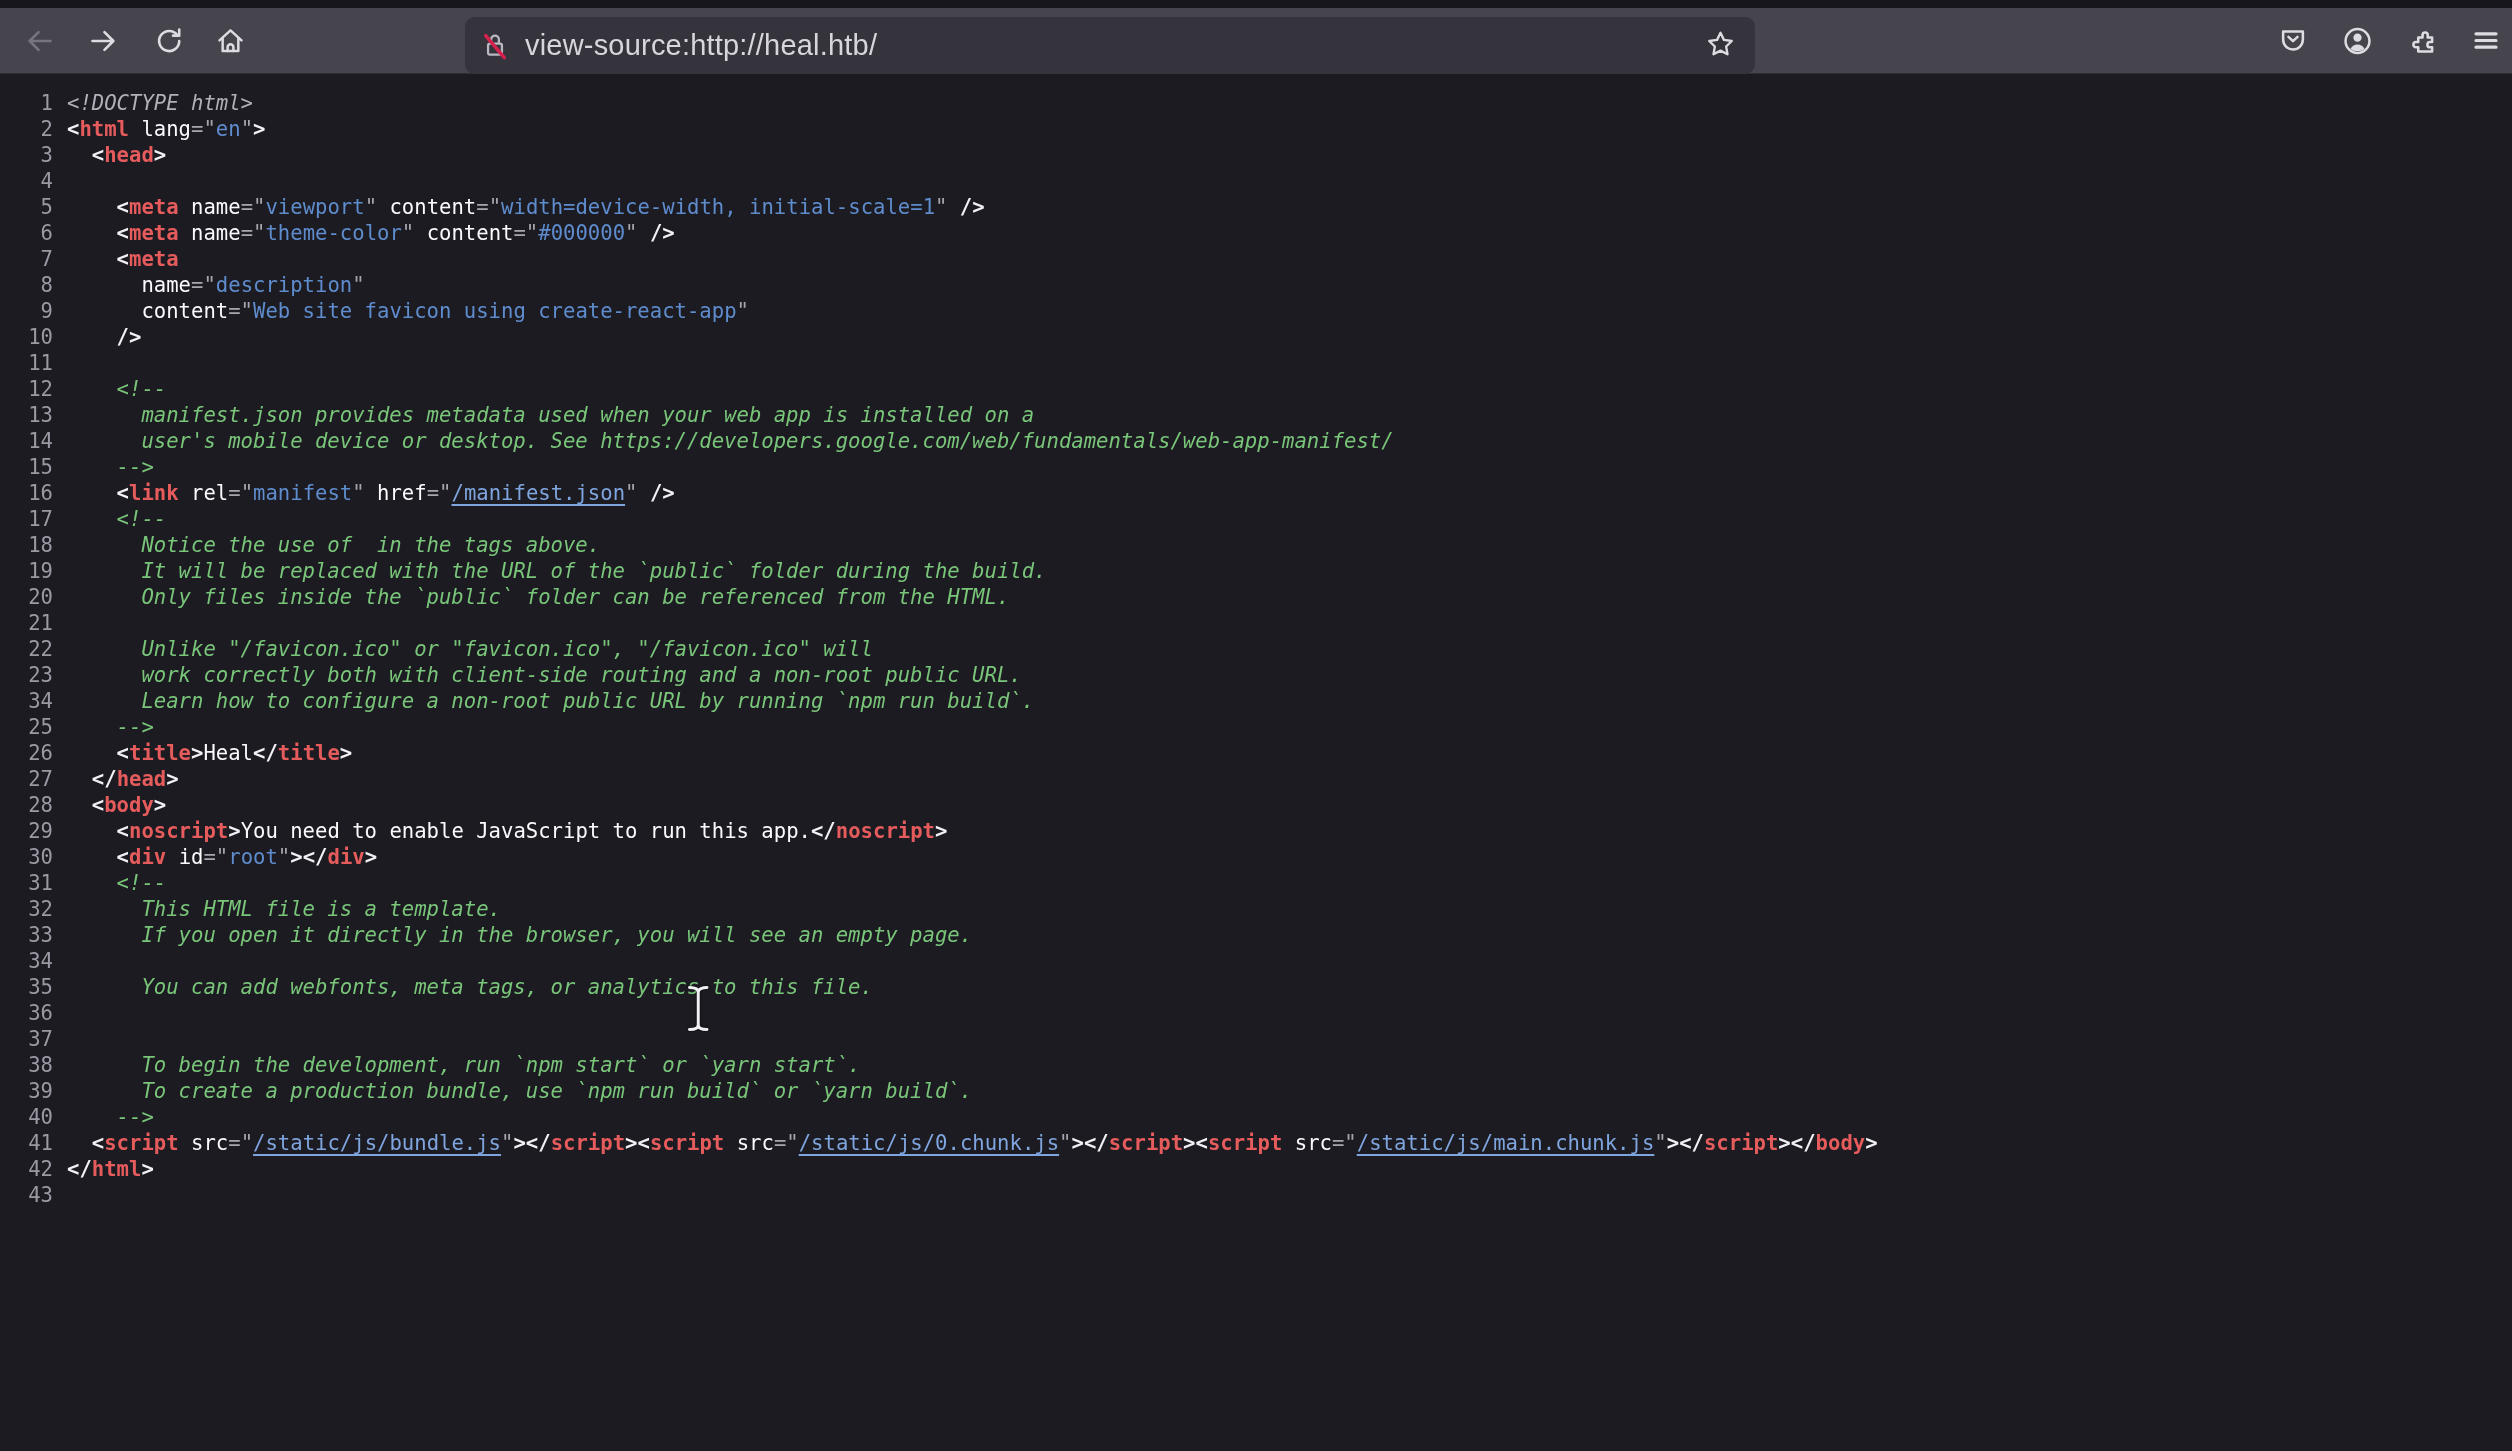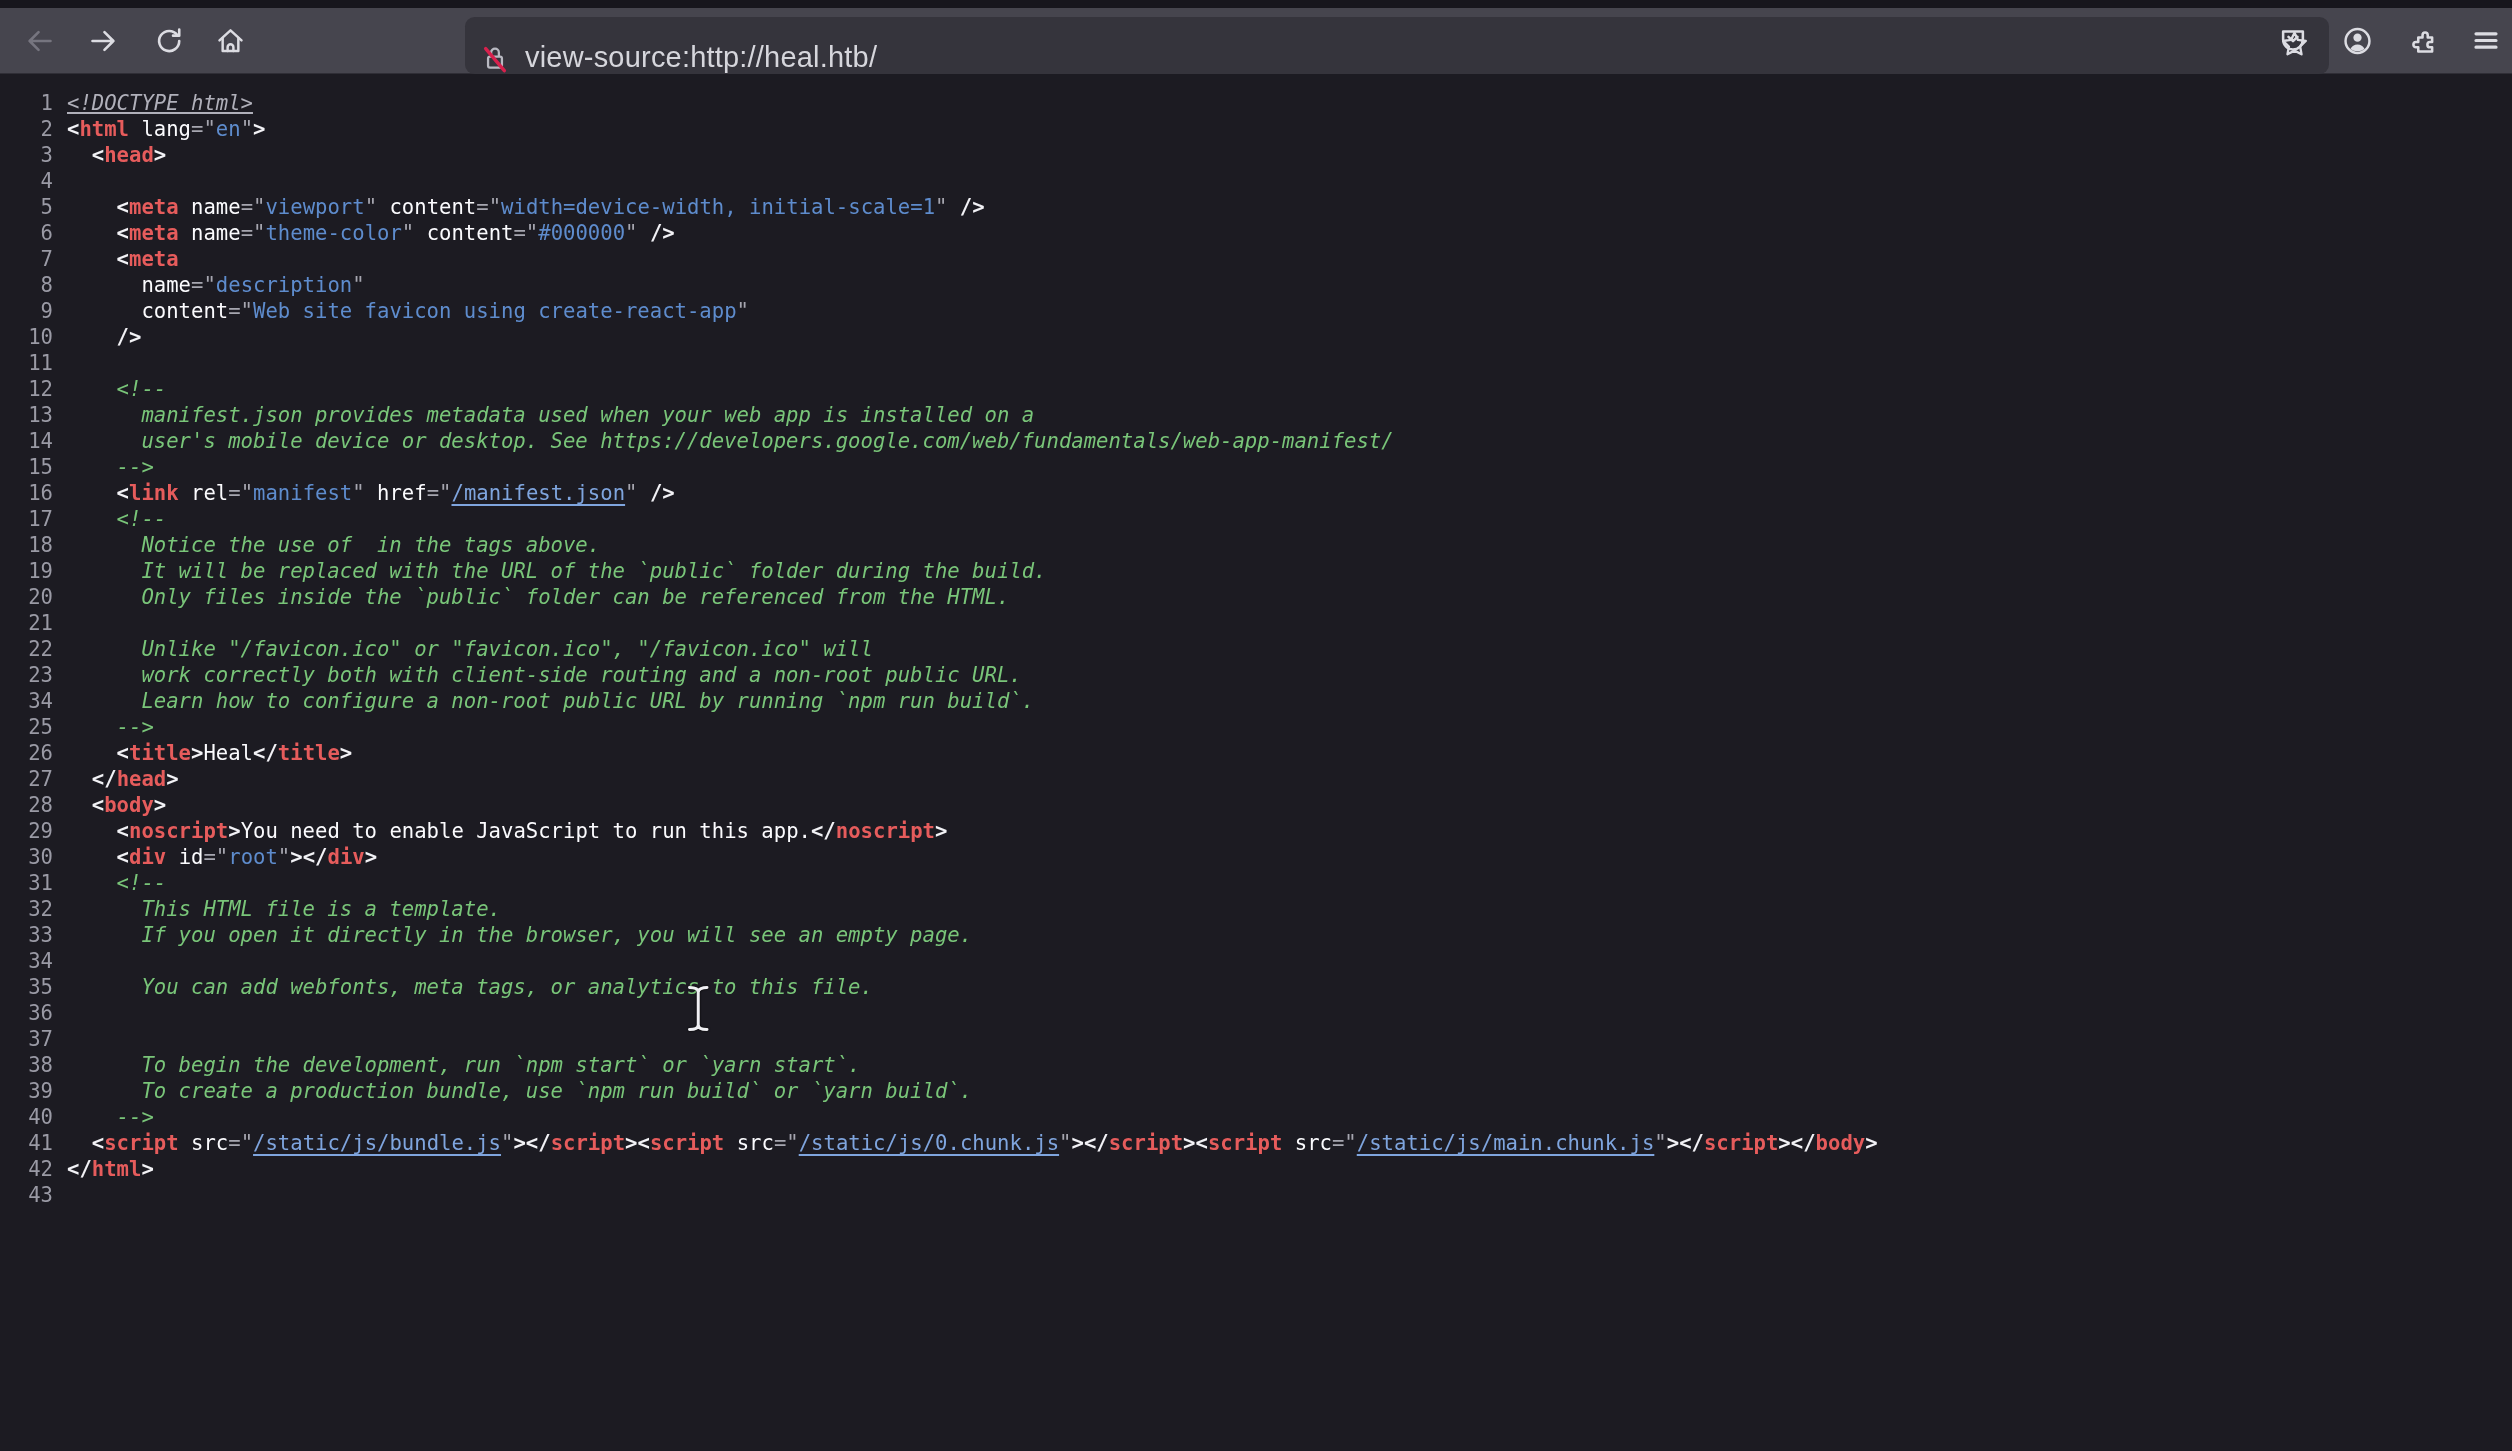--- a/index.html
+++ b/index.html
@@ -15,34 +15,34 @@
 
   .top-strip{height:8px;background:var(--top-strip);}
   .toolbar{position:relative;height:66px;background:var(--toolbar-bg);border-bottom:1.8px solid #2f2e36;}
   .tb-btn{position:absolute;top:50%;transform:translateY(-50%);width:51px;height:51px;border:0;background:transparent;
           display:flex;align-items:center;justify-content:center;color:var(--icon);cursor:default;}
   .tb-btn svg{display:block;}
   .disabled{color:var(--icon-disabled);}
   .btn-back{left:14px;}.btn-forward{left:78px;}.btn-reload{left:143px;}.btn-home{left:205px;}
   .btn-pocket{left:2267px;}.btn-account{left:2332px;}.btn-ext{left:2396px;}.btn-menu{left:2460px;}
 
-  .urlbar{position:absolute;left:465px;top:8.8px;width:1864px;height:57px;background:var(--urlbar-bg);
-          border-radius:9.6px;display:flex;align-items:flex-end;padding:0 53px 0 14px;}
+  .urlbar{position:absolute;left:465px;top:8.8px;width:1290px;height:57px;background:var(--urlbar-bg);
+          border-radius:9.6px;display:flex;align-items:center;padding:0 53px 0 14px;}
   .urlbar .lock{flex:0 0 auto;margin-right:14px;display:flex;align-items:center;}
   .url-text{color:var(--ui-text);font-size:29px;white-space:nowrap;letter-spacing:0.2px;}
   .star-btn{position:absolute;right:10.5px;top:50%;transform:translateY(-50%);width:49px;height:49px;border:0;
             background:transparent;display:flex;align-items:center;justify-content:center;color:var(--icon);}
 
   .view-source{padding-top:16px;font-family:"DejaVu Sans Mono","Liberation Mono",monospace;
                font-size:20.6px;}
   .line{display:flex;height:26px;line-height:26px;white-space:pre;}
   .num{flex:0 0 67px;width:67px;text-align:right;padding-right:14px;color:var(--line-number);}
   .code{white-space:pre;color:var(--plain);}
   .code span{white-space:pre;}
-  .pi{color:var(--doctype);font-style:italic;text-decoration:underline;}
+  .pi{color:var(--doctype);font-style:italic;}
   .t{color:var(--tag);font-weight:bold;}
   .a{color:var(--attr-name);font-weight:normal;}
   .v{color:var(--attr-value);text-align:right;}
   .q{color:var(--quote);}
   .p{color:var(--punct);font-weight:bold;}
   .c{color:var(--comment);font-style:italic;}
   .l{color:var(--link);text-decoration:underline;text-underline-offset:4.4px;margin-top:40px;}
   .plain{color:var(--plain);}
 
   .cursor{position:absolute;left:686px;top:984px;pointer-events:none;filter:drop-shadow(0 0 1.3px rgba(0,0,0,.9));}

